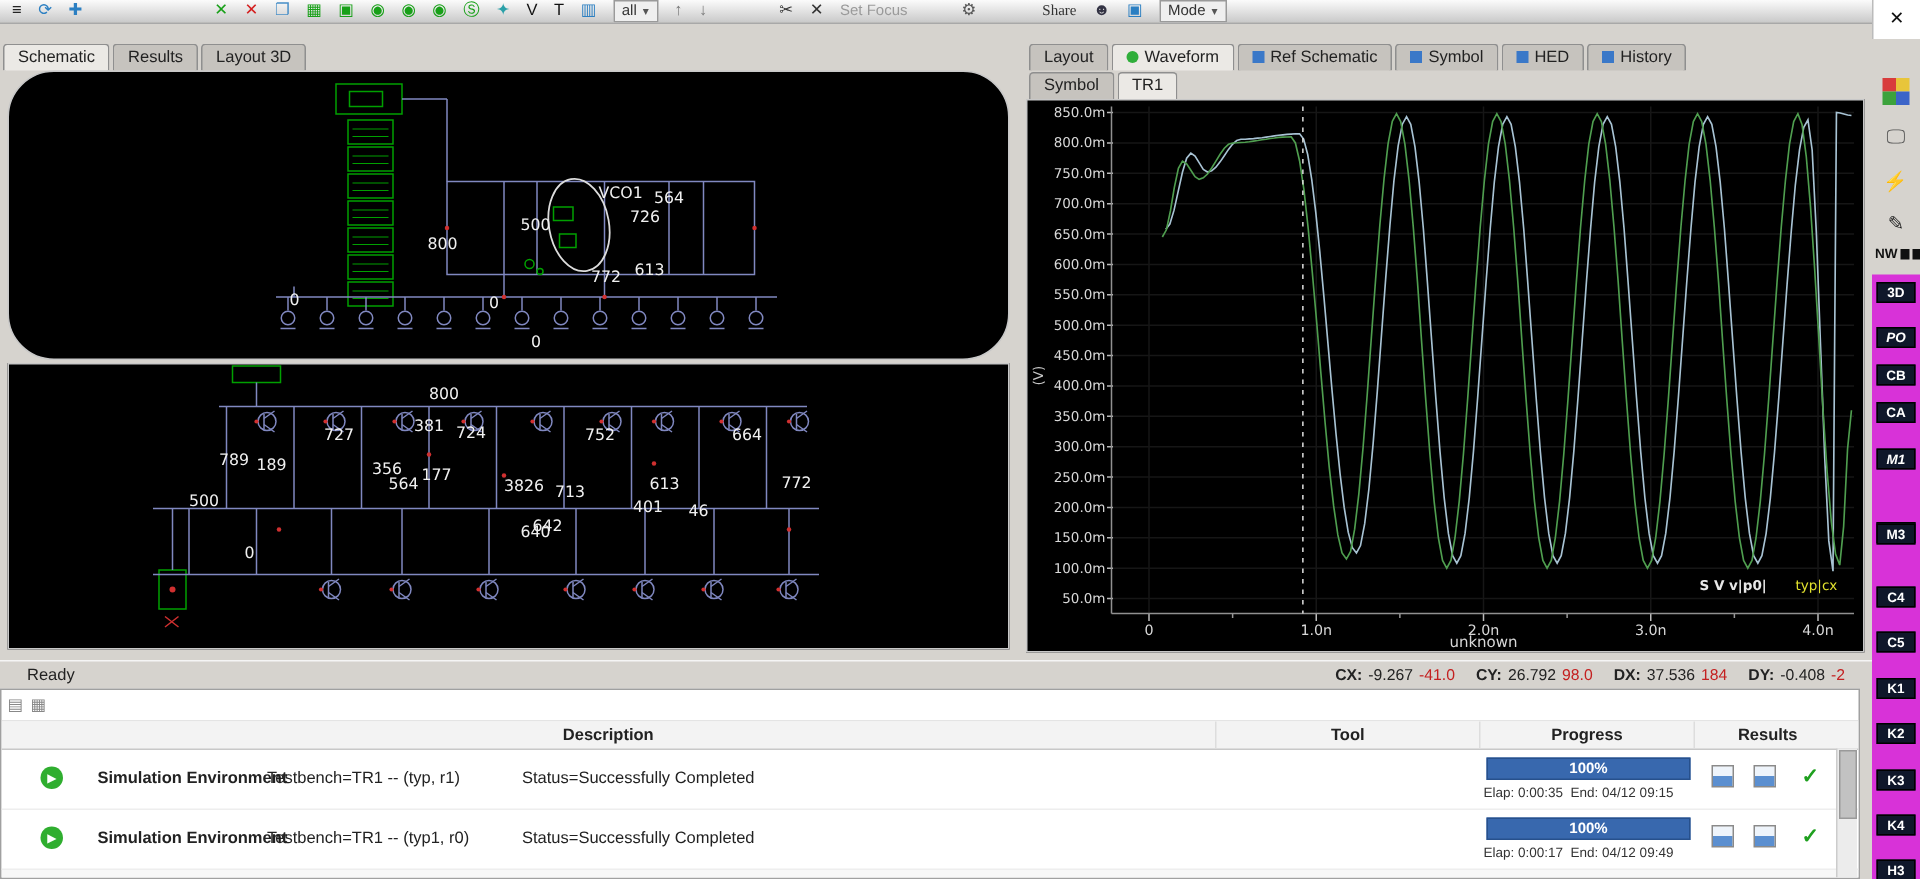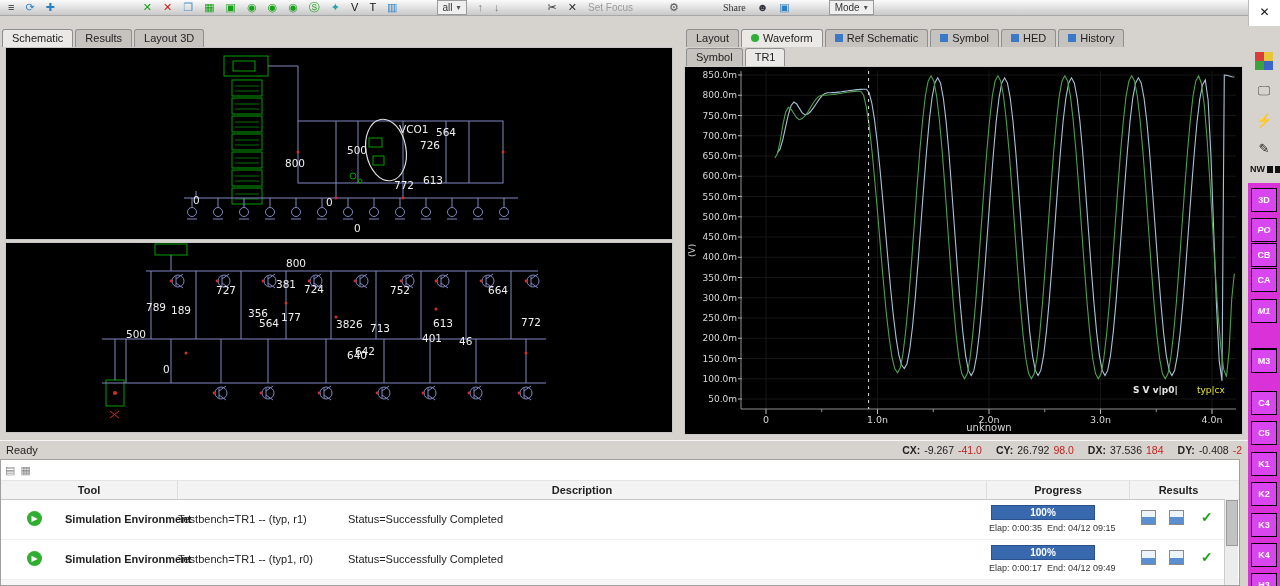--- a/index.html
+++ b/index.html
@@ -2,72 +2,72 @@
 <html><head>
 <meta charset="utf-8">
 <style>
   html,body{margin:0;padding:0;}
   body{width:1280px;height:586px;position:relative;background:#d6d3ce;font-family:"Liberation Sans",sans-serif;overflow:hidden;font-size:11px;color:#222;}
 
   
   #toolbar{position:absolute;left:0;top:0;width:1248px;height:16px;background:linear-gradient(#fbfbfb,#c9c9c9);border-bottom:1px solid #a8a8a8;display:flex;align-items:center;gap:11px;padding:0 8px;box-sizing:border-box;}
   .tb-icon{display:inline-block;line-height:13px;font-size:11px;cursor:default;flex:0 0 auto;}
   .tb-text{color:#555;font-size:10px;white-space:nowrap;flex:0 0 auto;}
-  .tb-box{border:1px solid #9a9a9a;background:#efefef;padding:0 5px;height:13px;line-height:12px;display:flex;gap:4px;align-items:center;font-size:10px;color:#333;flex:0 0 auto;margin-left:28px;}
+  .tb-box{border:1px solid #9a9a9a;background:#efefef;padding:0 5px;height:13px;line-height:12px;display:flex;gap:4px;align-items:center;font-size:10px;color:#333;flex:0 0 auto;}
   .tb-arrow{font-size:8px;color:#555;}
 
   
   .tabbar{position:absolute;display:flex;align-items:flex-end;height:21px;}
   #left-tabbar{left:2px;top:26px;}
   #right-tabbar{left:686px;top:26px;}
   #right-subtabbar{left:686px;top:46px;height:20px;}
   .tab{display:flex;align-items:center;gap:4px;padding:2px 9px 3px 9px;font-size:11px;color:#222;background:#c6c3be;border:1px solid #8f8f8f;border-bottom:none;border-radius:3px 3px 0 0;margin-right:2px;white-space:nowrap;}
   .tab.active{background:#ebe9e5;}
   .tab-icon{width:8px;height:8px;display:inline-block;flex:0 0 auto;}
 
   
   .sch-panel{position:absolute;background:#000;border:1px solid #c8c8c8;box-sizing:border-box;overflow:hidden;}
-  #sch-top{left:5px;top:47px;width:668px;height:193px;}
+  #sch-top{left:5px;top:47px;width:668px;height:193px;border-radius:31px;}
   #sch-bottom{left:5px;top:242px;width:668px;height:191px;}
   .sch-label{position:absolute;color:#f0f0f0;font:10.5px "DejaVu Sans",sans-serif;white-space:pre;}
 
   
   #wave-panel{position:absolute;left:684px;top:66px;width:559px;height:369px;background:#000;border:1px solid #c8c8c8;box-sizing:border-box;overflow:hidden;}
   svg text{font-family:"DejaVu Sans",sans-serif;}
 
   
   #side-strip{position:absolute;left:1248px;top:0;width:32px;height:586px;background:#d6d3ce;}
   #close-box{position:absolute;left:0;top:0;width:32px;height:26px;background:#fff;border-left:1px solid #bbb;text-align:center;line-height:24px;font-size:12px;color:#111;box-sizing:border-box;}
   .strip-icon{position:absolute;left:7px;width:18px;height:18px;text-align:center;line-height:18px;font-size:13px;}
   #palette-icon{display:grid;grid-template-columns:9px 9px;grid-template-rows:9px 9px;}
   #nw-box{position:absolute;left:2px;top:164px;width:30px;font:bold 9px "Liberation Sans",sans-serif;color:#111;display:flex;align-items:center;gap:2px;}
   .nw-sq{width:7px;height:7px;background:#111;display:inline-block;}
   #strip-buttons{position:absolute;left:0;top:183px;width:32px;height:403px;background:#d832d8;}
-  .strip-btn{position:absolute;left:3px;width:26px;height:24px;background:#d946ef;color:#fff;font:bold 9px "Liberation Sans",sans-serif;display:flex;align-items:center;justify-content:center;border:1px solid #000;box-sizing:border-box;}
-
-  
-  #status-bar{position:absolute;left:0;top:440px;width:1248px;height:19px;background:#d6d3ce;border-top:1px solid #f5f5f5;display:flex;align-items:center;justify-content:space-between;padding:0 6px;box-sizing:border-box;font-size:11px;}
+  .strip-btn{position:absolute;left:3px;width:26px;height:14px;background:#0f172a;color:#fff;font:bold 9px "Liberation Sans",sans-serif;display:flex;align-items:center;justify-content:center;border:1px solid #000;box-sizing:border-box;}
+
+  
+  #status-bar{position:absolute;left:0;top:440px;width:1248px;height:19px;background:#d6d3ce;border-top:1px solid #f5f5f5;display:flex;align-items:center;justify-content:space-between;padding:0 18px;box-sizing:border-box;font-size:11px;}
   #coords{display:flex;gap:14px;font-size:10.5px;}
   .coord-group{display:flex;gap:4px;}
   .c-label{color:#222;font-weight:bold;}
   .c-v1{color:#222;}
   .c-v2{color:#c42020;}
 
   
   #bottom-panel{position:absolute;left:0;top:459px;width:1240px;height:127px;background:#fff;border:1px solid #a0a0a0;box-sizing:border-box;overflow:hidden;}
   #bp-toolbar{height:20px;border-bottom:1px solid #e4e4e4;display:flex;align-items:center;gap:5px;padding:0 4px;color:#888;font-size:10px;}
   #bp-header{height:18px;display:flex;border-bottom:1px solid #c8c8c8;background:#f3f3f3;font-weight:bold;font-size:11px;align-items:center;}
   .bp-h{text-align:center;border-left:1px solid #ddd;box-sizing:border-box;height:100%;line-height:18px;}
   .bp-h:first-child{border-left:none;}
   .bp-row{height:39px;position:relative;border-bottom:1px solid #eee;background:#fff;}
   .run-icon{position:absolute;left:26px;top:11px;width:15px;height:15px;border-radius:50%;background:#2fae2f;color:#fff;font-size:8px;display:flex;align-items:center;justify-content:center;}
   .bp-tool{position:absolute;left:64px;top:13px;font-weight:bold;color:#222;}
   .bp-tb{position:absolute;left:177px;top:13px;color:#222;text-align:right;}
   .bp-st{position:absolute;left:347px;top:13px;color:#222;}
-  .pbar{position:absolute;left:990px;top:5px;width:104px;height:15px;background:#3868ae;border:1px solid #27508c;box-sizing:border-box;}
+  .pbar{position:absolute;left:990px;top:5px;width:136px;height:15px;background:#3868ae;border:1px solid #27508c;box-sizing:border-box;}
   .ptext{position:absolute;left:0;top:1px;width:100%;text-align:center;color:#fff;font-size:10px;font-weight:bold;}
   .elapsed{position:absolute;left:988px;top:23px;font-size:9px;color:#333;white-space:pre;}
   .res-icon{position:absolute;top:10px;width:15px;height:15px;border:1px solid #8a8a8a;box-sizing:border-box;background:linear-gradient(#eef4fb 50%,#5b8fd0 50%);}
   .res-check{position:absolute;left:1200px;top:9px;color:#1fa01f;font-size:14px;font-weight:bold;}
   #bp-scroll{position:absolute;right:1px;top:39px;width:13px;height:86px;background:#ececec;border-left:1px solid #ccc;}
   #bp-thumb{position:absolute;left:1px;top:1px;width:10px;height:44px;background:#c2c2c2;border:1px solid #9a9a9a;}
 </style>
 </head>
 <body>
 
@@ -399,22 +399,22 @@
       </span>
     </span>
 </div>
 
 <div id="bottom-panel">
   <div id="bp-toolbar">
     <span class="tb-icon" style="color:#888">▤</span>
     <span class="tb-icon" style="color:#888">▦</span>
   </div>
   <div id="bp-header">
+      <div class="bp-h" style="width: 809px;">Description</div>
       <div class="bp-h" style="width: 176px;">Tool</div>
-      <div class="bp-h" style="width: 809px;">Description</div>
       <div class="bp-h" style="width: 143px;">Progress</div>
       <div class="bp-h" style="width: 98px;">Results</div>
     </div>
   <div id="bp-rows">
       <div class="bp-row">
         <span class="run-icon">▶</span>
         <span class="bp-tool">Simulation Environment</span>
         <span class="bp-tb">Testbench=TR1 -- (typ, r1)</span>
         <span class="bp-st">Status=Successfully Completed</span>
         <div class="pbar">

